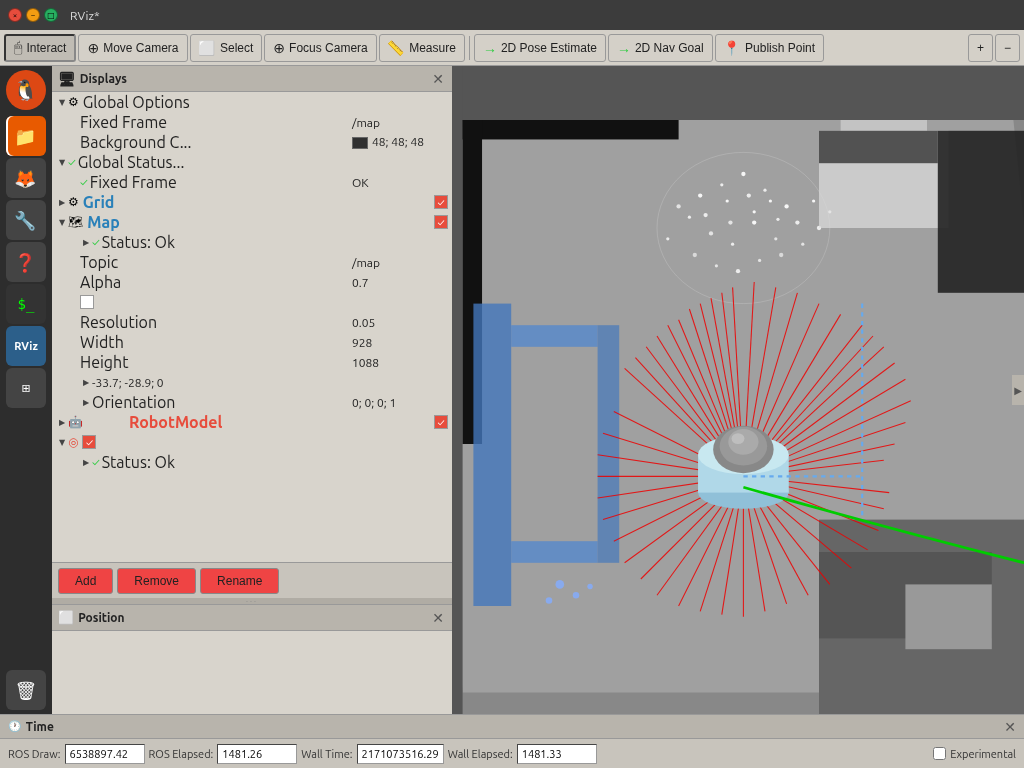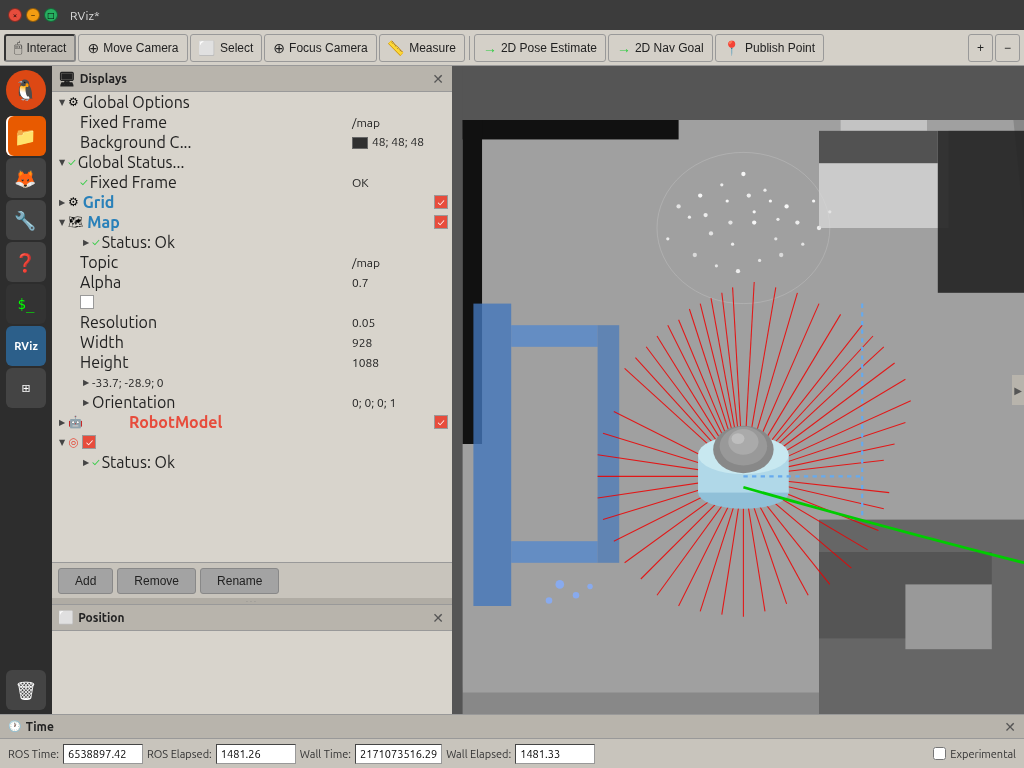--- a/index.html
+++ b/index.html
@@ -258,21 +258,21 @@
       display: flex;
       align-items: center;
       padding: 4px 6px;
       gap: 4px;
       border-top: 1px solid #999;
       flex-shrink: 0;
     }
     .panel-btn {
       height: 26px;
       padding: 0 16px;
-      background: #a3a3a3;
+      background: #ef4444;
       border: 1px solid #888;
       border-radius: 3px;
       cursor: pointer;
       font-size: 12px;
       color: #222;
     }
 
     
     #selection-panel {
       height: 110px;
@@ -759,21 +759,21 @@
 </div>
 
 <div id="time-panel-header">
   <span style="font-size:11px;">🕐</span>
   <span>Time</span>
   <div id="time-panel-close">✕</div>
 </div>
 
 <div id="statusbar">
   <div class="status-section">
-    <span class="status-label">ROS Time:</span>
+    <span class="status-label">ROS Draw:</span>
     <div class="status-value">6538897.42</div>
   </div>
   <div class="status-section">
     <span class="status-label">ROS Elapsed:</span>
     <div class="status-value">1481.26</div>
   </div>
   <div class="status-section">
     <span class="status-label">Wall Time:</span>
     <div class="status-value">2171073516.29</div>
   </div>

